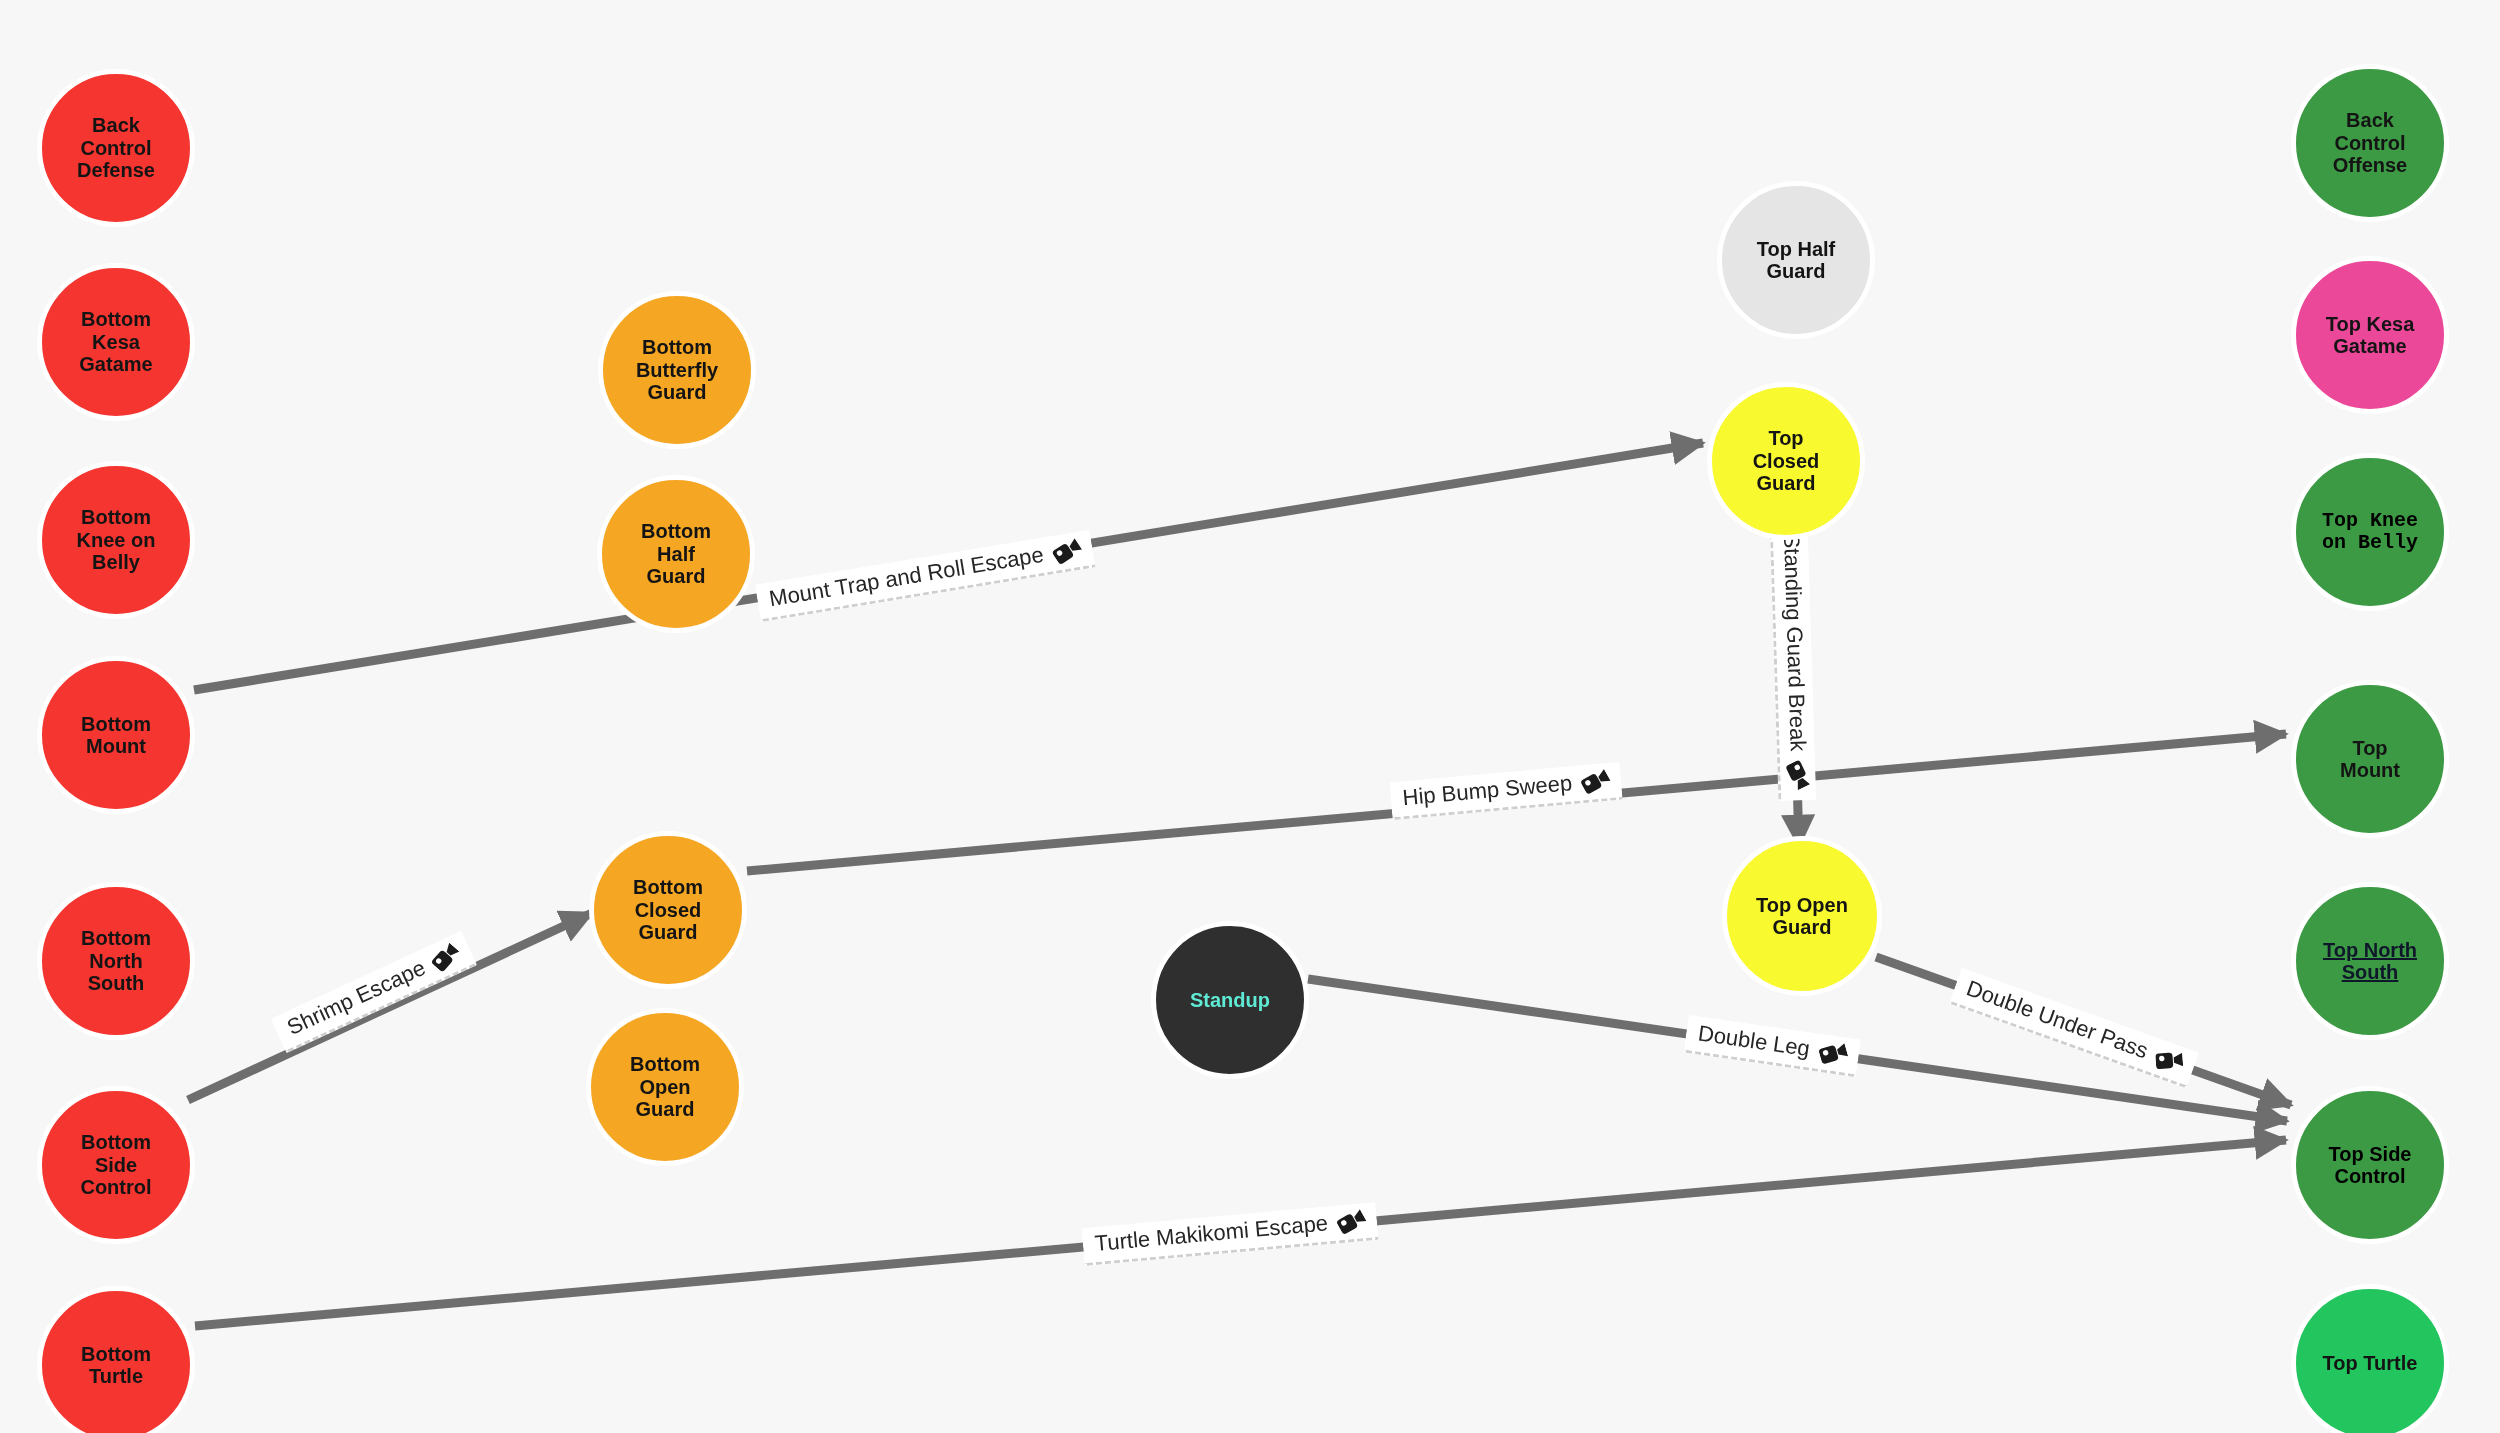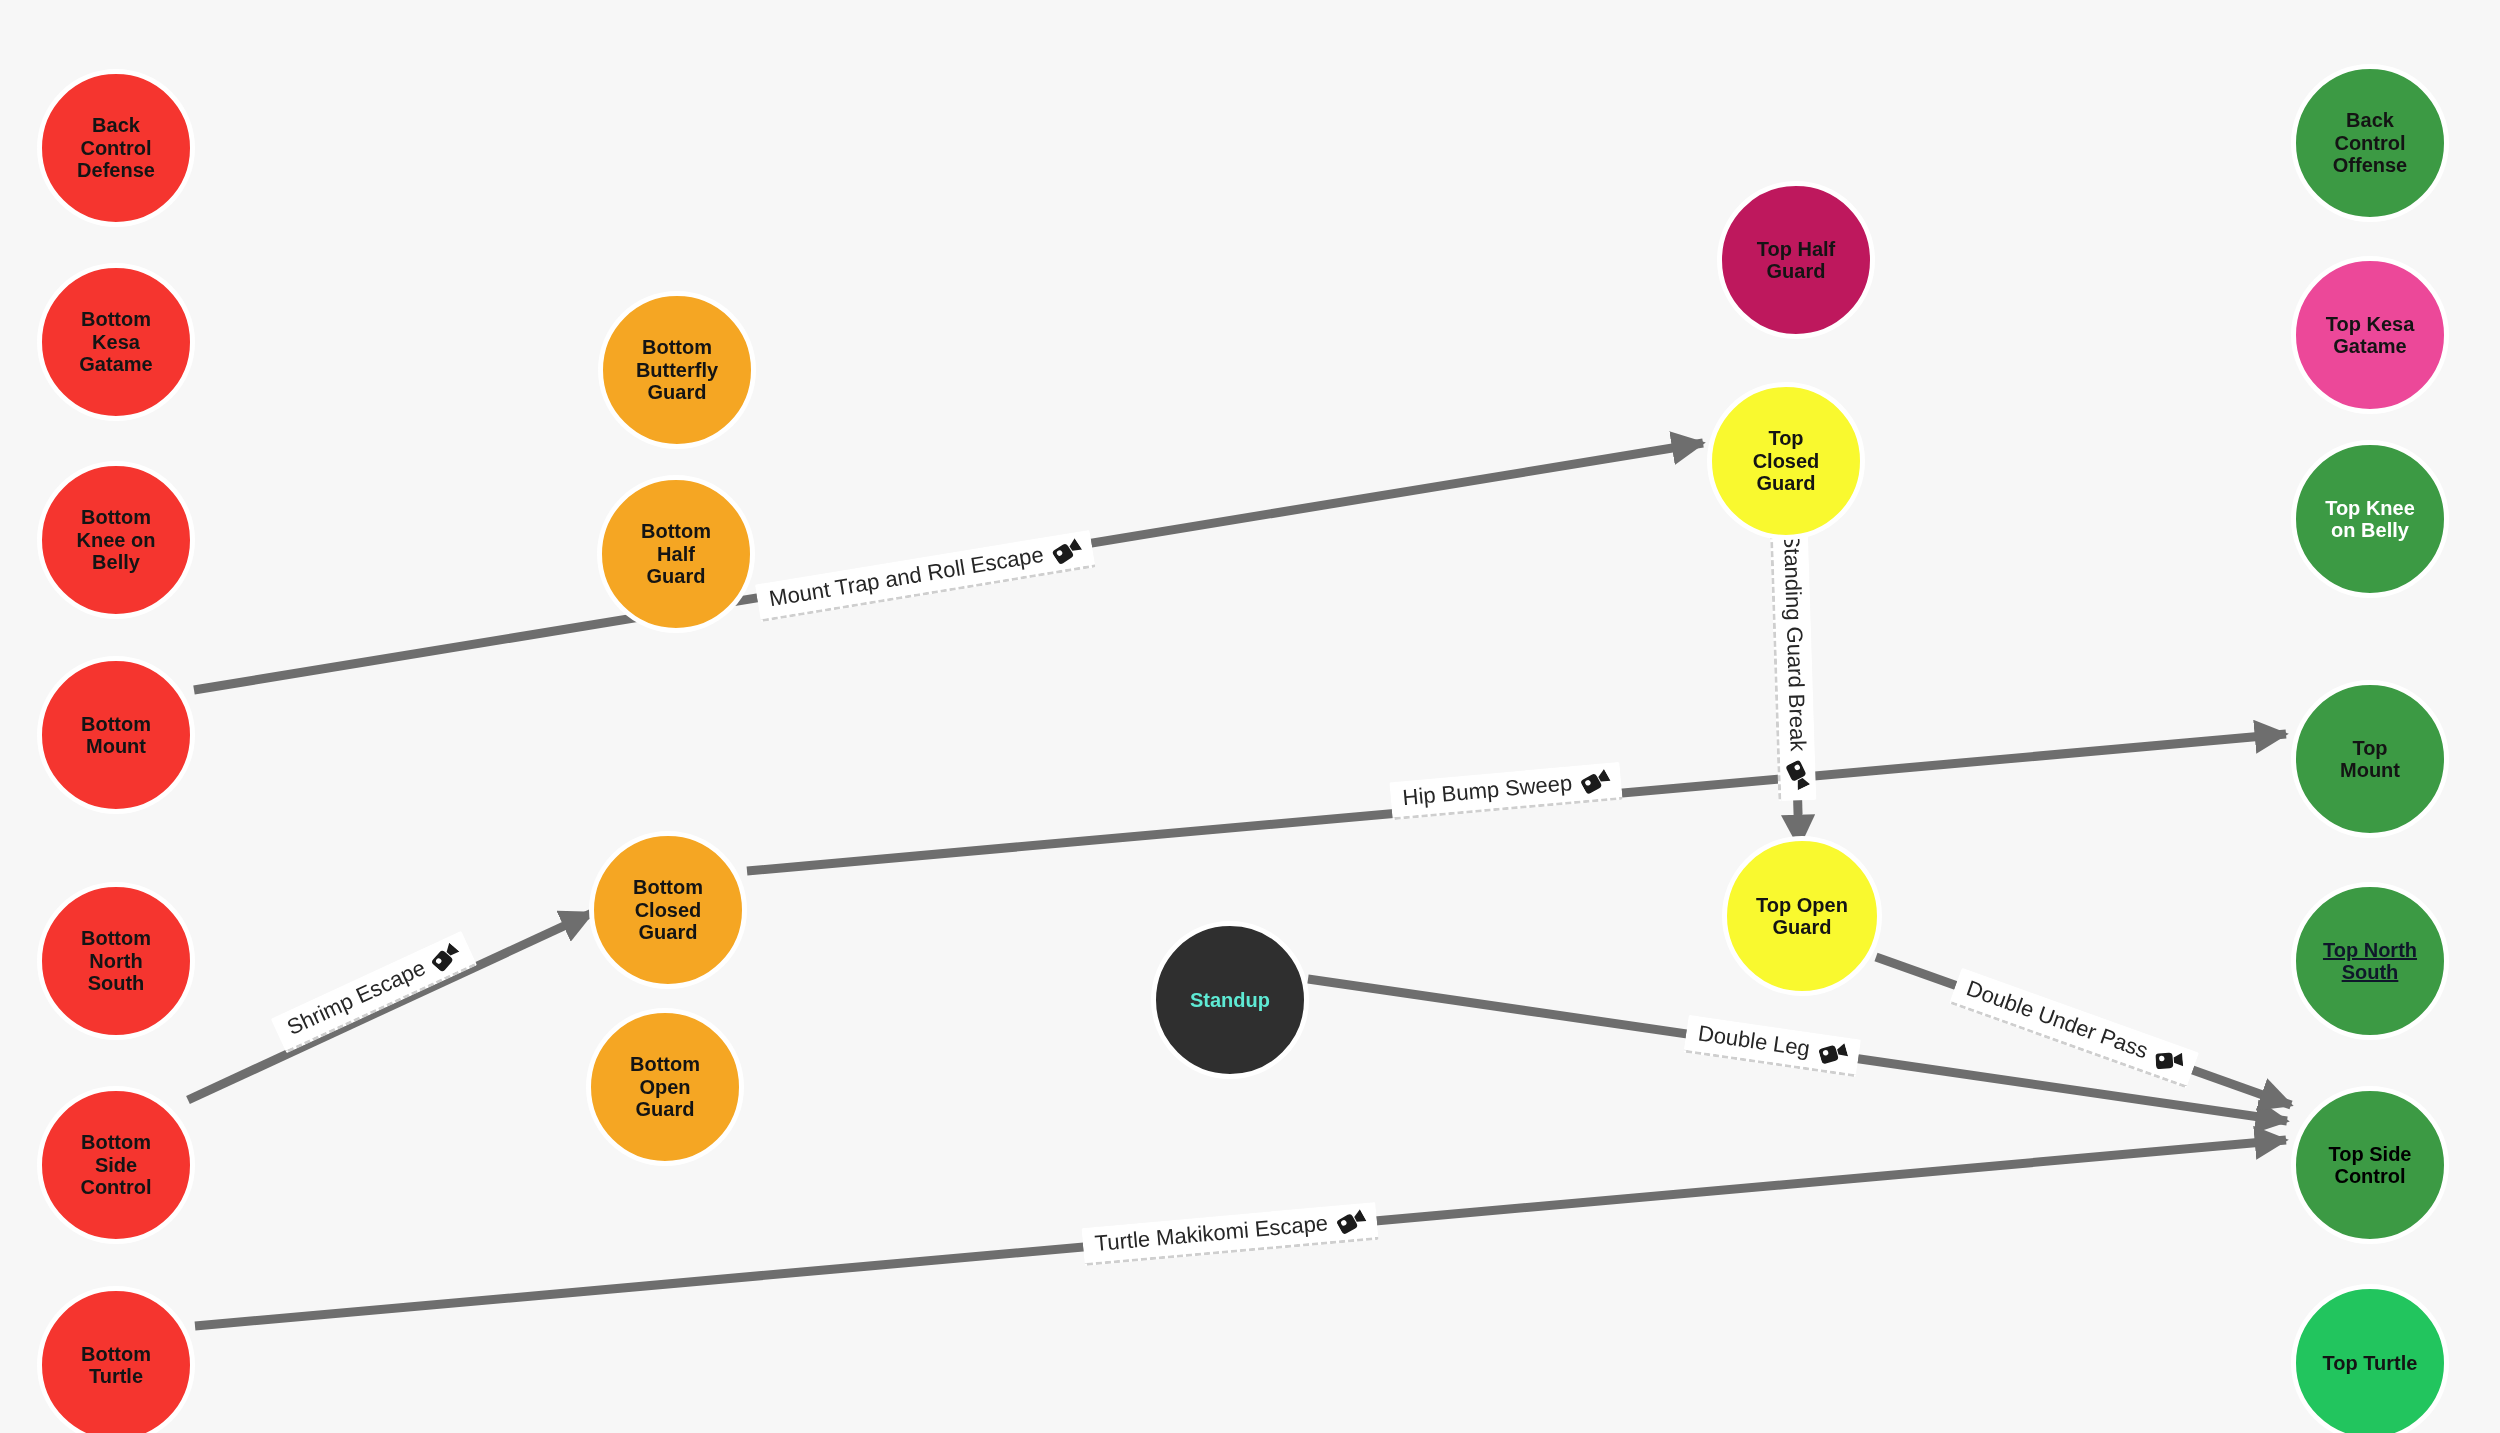--- a/index.html
+++ b/index.html
@@ -180,33 +180,33 @@
       <div class="node" style="left: 597px; top: 443px; width: 158px; height: 158px; background: rgb(245, 166, 35); color: rgb(20, 20, 20);">Bottom
 Half
 Guard</div>
       <div class="node" style="left: 589px; top: 799px; width: 158px; height: 158px; background: rgb(245, 166, 35); color: rgb(20, 20, 20);">Bottom
 Closed
 Guard</div>
       <div class="node" style="left: 586px; top: 976px; width: 158px; height: 158px; background: rgb(245, 166, 35); color: rgb(20, 20, 20);">Bottom
 Open
 Guard</div>
       <div class="node" style="left: 1151px; top: 889px; width: 158px; height: 158px; background: rgb(47, 47, 47); color: #5eead4;">Standup</div>
-      <div class="node" style="left: 1717px; top: 149px; width: 158px; height: 158px; background: #be185d; color: rgb(20, 20, 20);">Top Half
+      <div class="node" style="left: 1717px; top: 149px; width: 158px; height: 158px; background: #e5e5e5; color: rgb(20, 20, 20);">Top Half
 Guard</div>
       <div class="node" style="left: 1707px; top: 350px; width: 158px; height: 158px; background: rgb(249, 249, 47); color: rgb(20, 20, 20);">Top
 Closed
 Guard</div>
       <div class="node" style="left: 1722px; top: 804px; width: 160px; height: 160px; background: rgb(249, 249, 47); color: rgb(20, 20, 20);">Top Open
 Guard</div>
       <div class="node" style="left: 2291px; top: 32px; width: 158px; height: 158px; background: rgb(60, 154, 68); color: rgb(20, 20, 20);">Back
 Control
 Offense</div>
       <div class="node" style="left: 2291px; top: 224px; width: 158px; height: 158px; background: #ec4899; color: rgb(20, 20, 20);">Top Kesa
 Gatame</div>
-      <div class="node" style="left: 2291px; top: 408px; width: 158px; height: 158px; background: rgb(60, 154, 68); color: #ffffff;">Top Knee
+      <div class="node" style="left: 2291px; top: 421px; width: 158px; height: 158px; background: rgb(60, 154, 68); color: #000000; font-family: Liberation Mono, monospace;">Top Knee
 on Belly</div>
       <div class="node" style="left: 2291px; top: 648px; width: 158px; height: 158px; background: rgb(60, 154, 68); color: rgb(20, 20, 20);">Top
 Mount</div>
       <div class="node" style="left: 2291px; top: 850px; width: 158px; height: 158px; background: rgb(60, 154, 68); color: #0f172a; text-decoration: underline;">Top North
 South</div>
       <div class="node" style="left: 2291px; top: 1054px; width: 158px; height: 158px; background: rgb(60, 154, 68); color: #000000;">Top Side
 Control</div>
       <div class="node" style="left: 2291px; top: 1252px; width: 158px; height: 158px; background: #22c55e; color: rgb(20, 20, 20);">Top Turtle</div>
     </div>
 </div>

